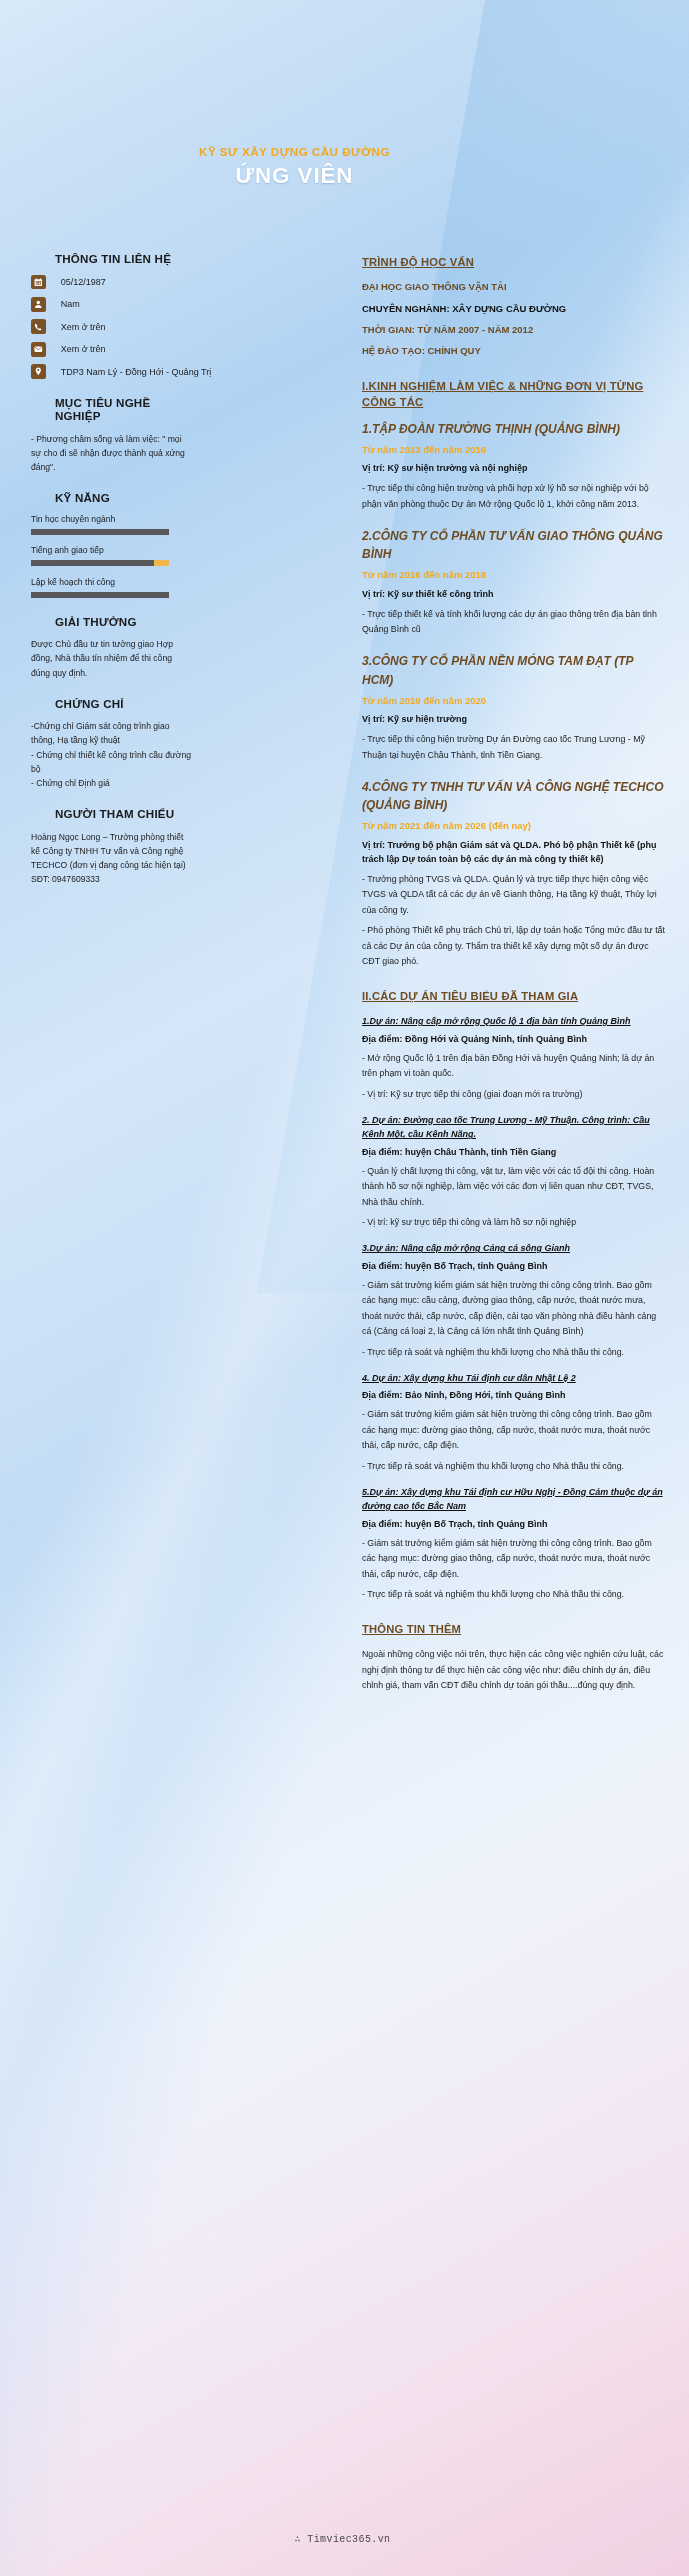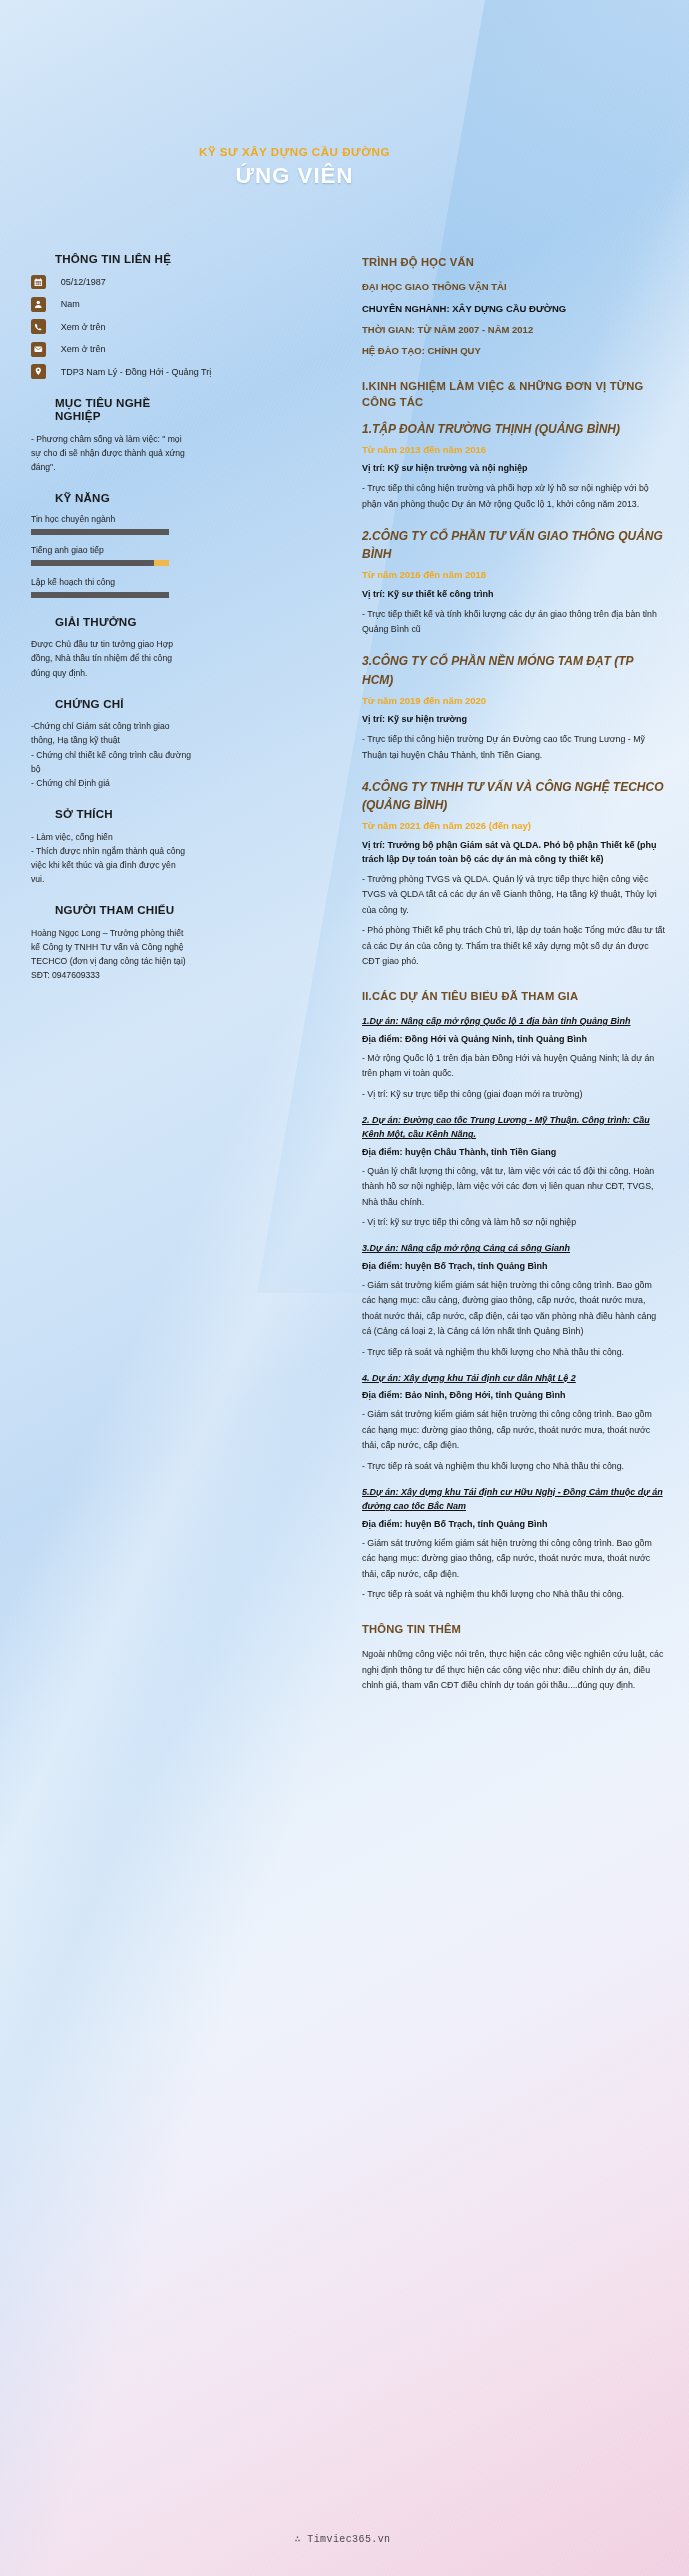--- a/index.html
+++ b/index.html
@@ -80,21 +80,21 @@
   .body-txt { font-size:8.6px; color:#1c1c1c; line-height:1.65; }
 
   .skill { margin-bottom:10.3px; }
   .skill-label { font-size:8.6px; color:#1c1c1c; margin-bottom:5.2px; }
   .bar { position:relative; height:6px; width:138px; background:#f0b84a; }
   .bar > i { position:absolute; left:0; top:0; bottom:0; background:#58585a; display:block; }
 
   
   h2.rsec {
     font-size:11.2px; font-weight:700; color:#6f4b21; letter-spacing:0.2px;
-    line-height:1.35; margin-bottom:10.3px;
+    line-height:1.35; margin-bottom:10.3px;text-decoration:underline;
   }
   .r-brown { font-size:9.5px; font-weight:700; color:#6f4b21; line-height:1.5; margin-bottom:7px; }
   .r-black { font-size:9.5px; font-weight:700; color:#111; line-height:1.5; margin-bottom:7px; }
   .r-job-title {
     font-size:12px; font-weight:700; font-style:italic; color:#6f4b21;
     line-height:1.55; margin-bottom:4.3px;
   }
   .r-date { font-size:9.5px; font-weight:700; color:#f0a91e; line-height:1.5; margin-bottom:5.2px; }
   .r-pos { font-size:9px; font-weight:700; color:#111; line-height:1.55; margin-bottom:5.2px; }
   .r-para { font-size:8.8px; color:#1c1c1c; line-height:1.75; margin-bottom:5.2px; }
@@ -223,25 +223,20 @@
       <div class="body-txt">Được Chủ đầu tư tin tưởng giao Hợp đồng, Nhà thầu tín nhiệm để thi công đúng quy định.</div>
     </div>
 
     <div class="left-block">
       <h2 class="sec">CHỨNG CHỈ</h2>
       <div class="body-txt">-Chứng chỉ Giám sát công trình giao thông, Hạ tầng kỹ thuật</div>
       <div class="body-txt">- Chứng chỉ thiết kế công trình cầu đường bộ</div>
       <div class="body-txt">- Chứng chỉ Định giá</div>
     </div>
 
-    <div class="left-block">
-      <h2 class="sec">SỞ THÍCH</h2>
-      <div class="body-txt">- Làm việc, cống hiến</div>
-      <div class="body-txt">- Thích được nhìn ngắm thành quả công việc khi kết thúc và gia đình được yên vui.</div>
-    </div>
 
     <div class="left-block">
       <h2 class="sec">NGƯỜI THAM CHIẾU</h2>
       <div class="body-txt">Hoàng Ngọc Long – Trưởng phòng thiết kế Công ty TNHH Tư vấn và Công nghệ TECHCO (đơn vị đang công tác hiện tại)</div>
       <div class="body-txt">SĐT: 0947609333</div>
     </div>
 
   </div>
 
   <div class="col-right">

